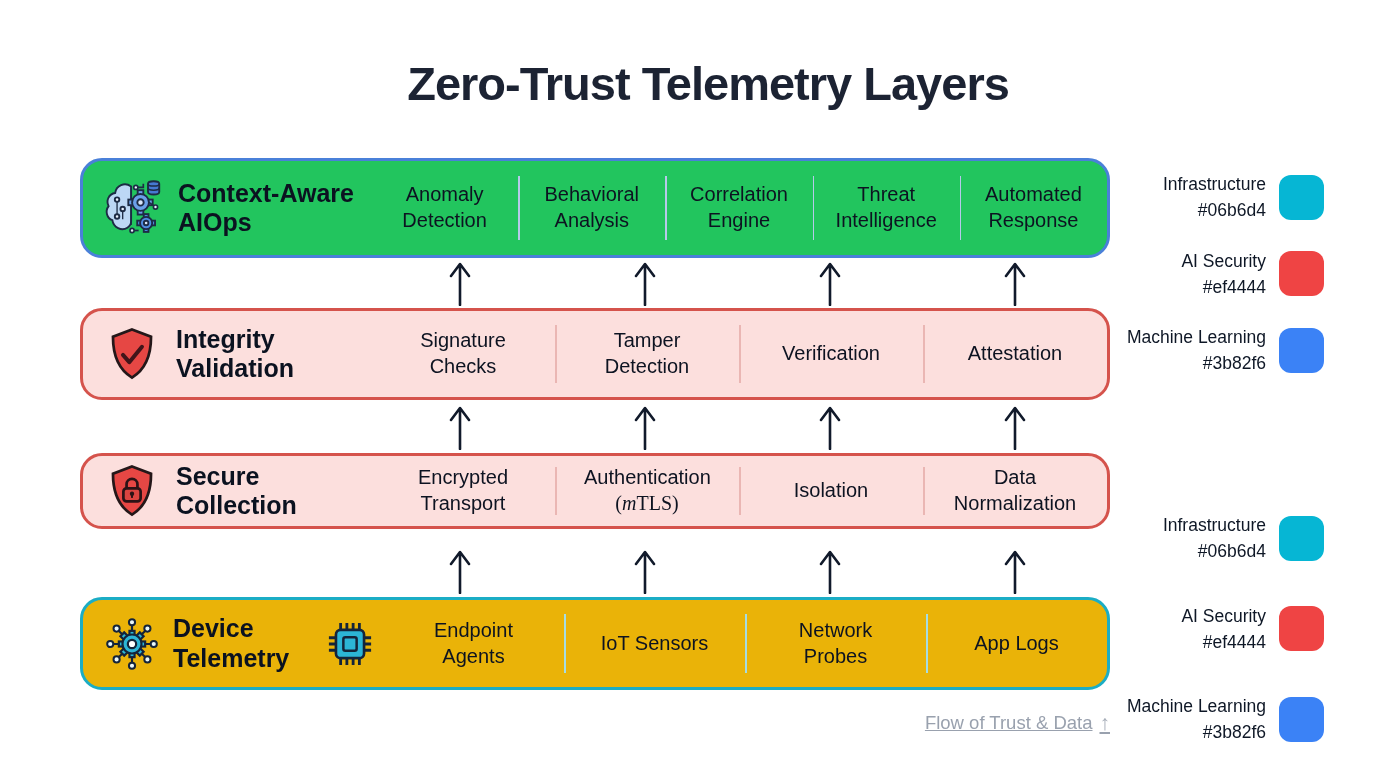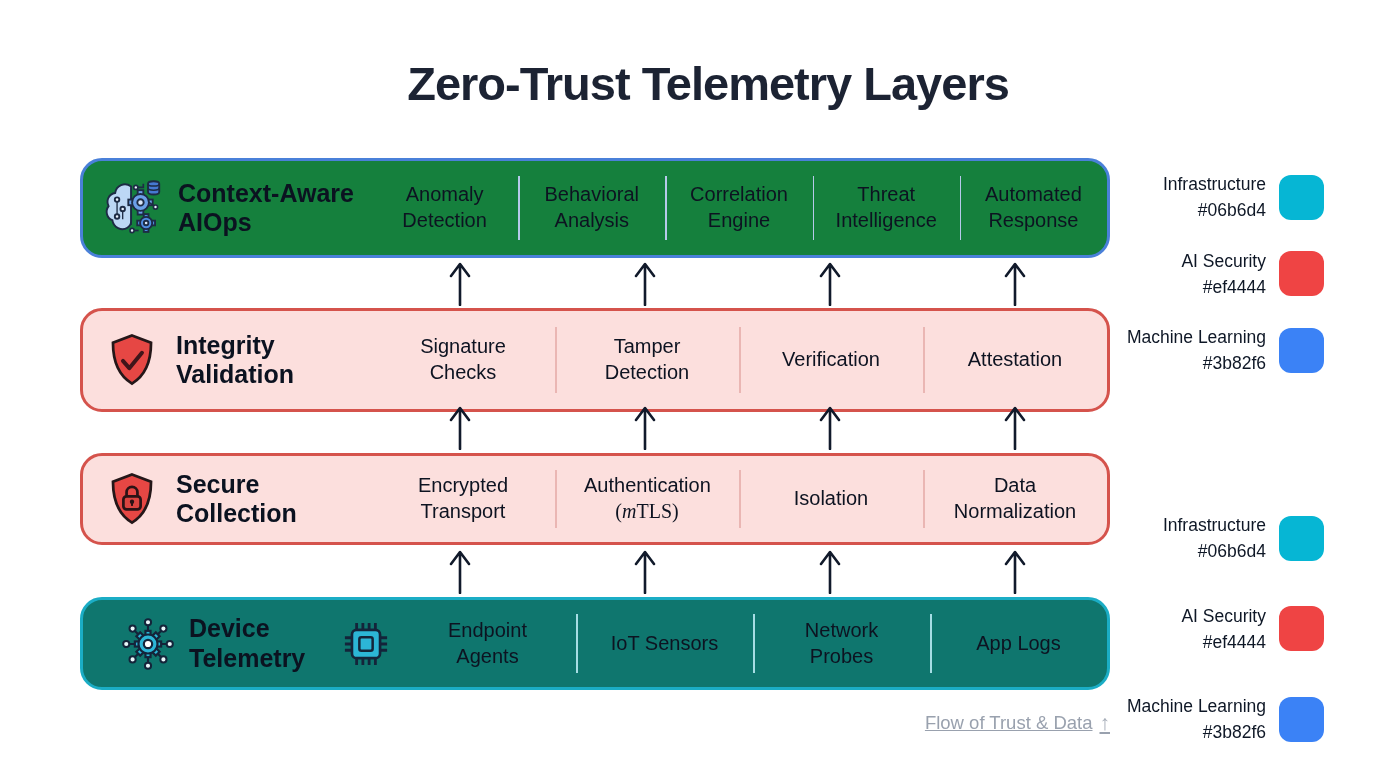--- a/index.html
+++ b/index.html
@@ -8,23 +8,23 @@
 
   .diagram-title{
     position:absolute;left:0;top:56px;width:1376px;margin:0;
     text-align:center;font-size:47px;font-weight:700;letter-spacing:-1px;color:#1c2333;padding-left:20px;
   }
 
   .layer{
     position:absolute;left:80px;width:1030px;box-sizing:border-box;
     border-radius:22px;display:flex;align-items:stretch;
   }
-  .layer-blue{background:#15803d;border:3px solid #4a80d9;}
+  .layer-blue{background:#22c55e;border:3px solid #4a80d9;}
   .layer-red{background:#fcdfdd;border:3px solid #d5534c;}
-  .layer-teal{background:#0f766e;border:3px solid #1badc5;padding-left:16px;}
+  .layer-teal{background:#eab308;border:3px solid #1badc5;}
 
   .layer-label{flex:0 0 288px;display:flex;align-items:center;padding-left:20px;box-sizing:border-box;gap:15px;}
   .layer-icon{flex:0 0 auto;display:flex;align-items:center;}
   .layer-title{font-size:25px;font-weight:700;line-height:1.18;color:#0b1220;max-width:200px;}
 
   .cells{flex:1 1 auto;display:flex;align-items:stretch;}
   .cell{flex:1 1 0;position:relative;display:flex;align-items:center;justify-content:center;text-align:center;}
   .cell + .cell::before{content:"";position:absolute;left:0;top:16%;height:68%;width:1.5px;}
   .layer-blue .cell + .cell::before{background:#b6c9ea;}
   .layer-red  .cell + .cell::before{background:#eab6b3;}
@@ -117,21 +117,21 @@
         </div>
         <div class="cell">
           <span class="cell-text">Threat Intelligence</span>
         </div>
         <div class="cell">
           <span class="cell-text">Automated Response</span>
         </div>
       </div>
   </section>
 
-  <section class="layer layer-red" style="top:308px;height:104px;">
+  <section class="layer layer-red" style="top:308px;height:92px;">
     <div class="layer-label">
       <span class="layer-icon">
         <svg width="58" height="58" viewBox="0 0 64 64">
           <path d="M32,5 L53,13 C53,34 47,49 32,58 C17,49 11,34 11,13 Z" fill="#e64744" stroke="#241719" stroke-width="3"></path>
           <path d="M22,33 L29,41 L43,24" fill="none" stroke="#40151a" stroke-width="4.4" stroke-linecap="round" stroke-linejoin="round"></path>
         </svg>
       </span>
       <span class="layer-title">Integrity Validation</span>
     </div>
     <div class="cells">
@@ -143,21 +143,21 @@
         </div>
         <div class="cell">
           <span class="cell-text">Verification</span>
         </div>
         <div class="cell">
           <span class="cell-text">Attestation</span>
         </div>
       </div>
   </section>
 
-  <section class="layer layer-red" style="top:453px;height:92px;">
+  <section class="layer layer-red" style="top:453px;height:76px;">
     <div class="layer-label">
       <span class="layer-icon">
         <svg width="58" height="58" viewBox="0 0 64 64">
           <path d="M32,5 L53,13 C53,34 47,49 32,58 C17,49 11,34 11,13 Z" fill="#e64744" stroke="#241719" stroke-width="3"></path>
           <path d="M26,29 v-4.5 a6,6 0 0 1 12,0 V29" fill="none" stroke="#2b1316" stroke-width="3"></path>
           <rect x="22.5" y="29" width="19" height="14.5" rx="3.5" fill="#db4440" stroke="#2b1316" stroke-width="3"></rect>
           <circle cx="32" cy="35" r="2.4" fill="#2b1316"></circle>
           <rect x="30.9" y="35" width="2.2" height="4.6" fill="#2b1316"></rect>
         </svg>
       </span>

